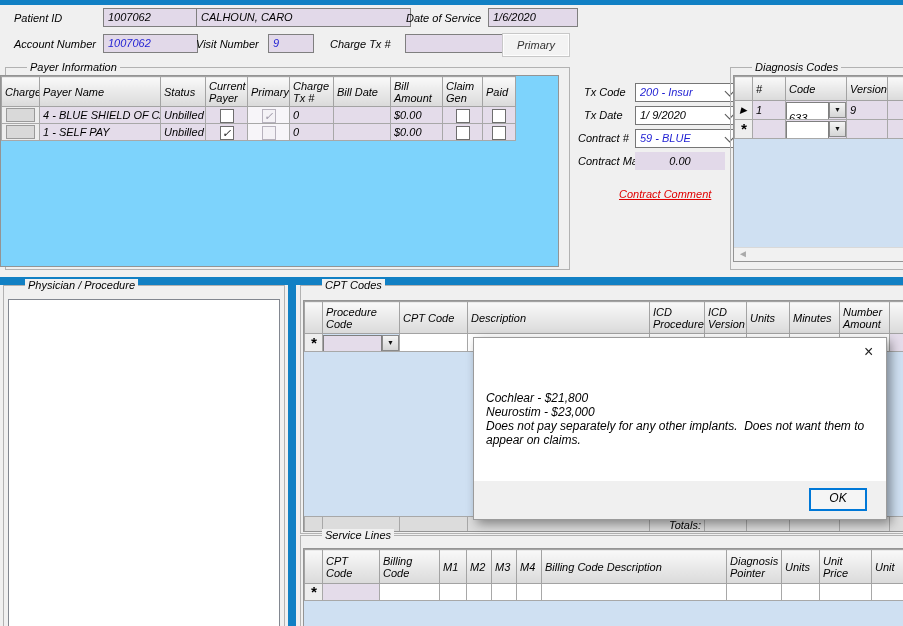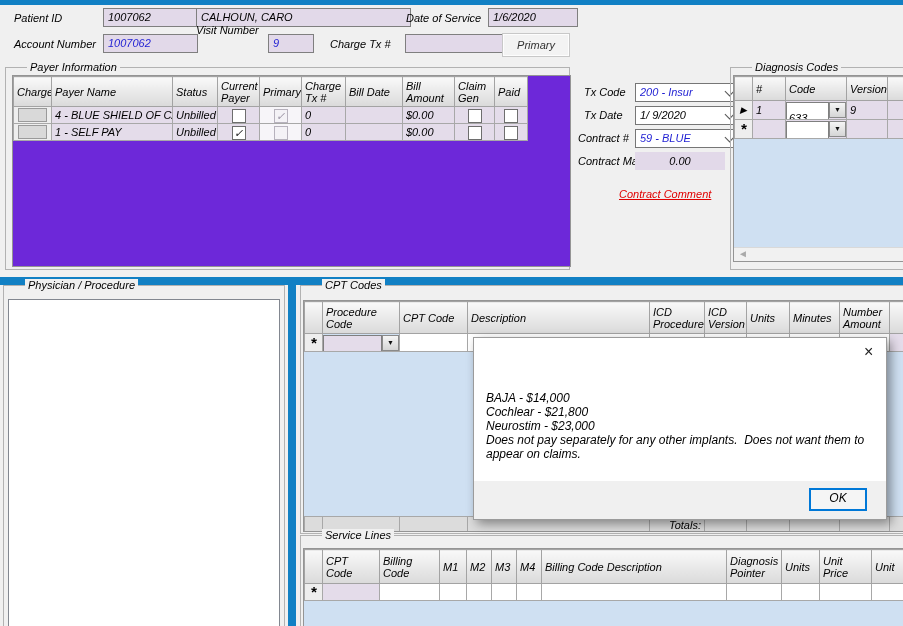--- a/index.html
+++ b/index.html
@@ -69,30 +69,30 @@
   <div class="bar" style="left:288px;top:285px;width:8px;height:341px;"></div>
 
   <div class="lbl" style="left:14px;top:12px;">Patient ID</div>
   <div class="fld" style="left:103px;top:8px;width:85px;">1007062</div>
   <div class="fld" style="left:196px;top:8px;width:205px;">CALHOUN, CARO</div>
   <div class="lbl" style="left:406px;top:12px;">Date of Service</div>
   <div class="fld" style="left:488px;top:8px;width:80px;">1/6/2020</div>
 
   <div class="lbl" style="left:14px;top:38px;">Account Number</div>
   <div class="fld blue" style="left:103px;top:34px;width:85px;">1007062</div>
-  <div class="lbl" style="left:196px;top:24px;">Visit Number</div>
+  <div class="lbl" style="left:196px;top:38px;">Visit Number</div>
   <div class="fld blue" style="left:268px;top:34px;width:36px;">9</div>
   <div class="lbl" style="left:330px;top:38px;">Charge Tx #</div>
   <div class="fld" style="left:405px;top:34px;width:90px;"></div>
   <div class="btn" style="left:502px;top:33px;width:66px;height:22px;line-height:22px;">Primary</div>
 
   <div class="group" style="left:5px;top:67px;width:563px;height:201px;">
     <div class="legend">Payer Information</div>
   </div>
-  <div class="gridwrap" style="left:12px;top:75px;width:557px;height:190px;background:#6d28d9;">
+  <div class="gridwrap" style="left:0;top:75px;width:557px;height:190px;background:#7dd3fc;">
     <table class="grid" style="width:514px;">
       <colgroup>
           <col style="width:38px">
           <col style="width:121px">
           <col style="width:45px">
           <col style="width:42px">
           <col style="width:42px">
           <col style="width:44px">
           <col style="width:57px">
           <col style="width:52px">
@@ -347,21 +347,20 @@
           <td style="background:#fff;"></td>
         </tr>
       </tbody>
     </table>
     <div class="filler" style="left:0;top:52px;width:612px;height:26px;"></div>
   </div>
 
   <div class="dialog">
     <div class="close">×</div>
     <div class="content">
-      <div>BAJA - $14,000</div>
       <div>Cochlear - $21,800</div>
       <div>Neurostim - $23,000</div>
       <div>Does not pay separately for any other implants.  Does not want them to appear on claims.</div>
     </div>
     <div class="footer">
       <div class="okbtn">OK</div>
     </div>
   </div>
 
 </div>

